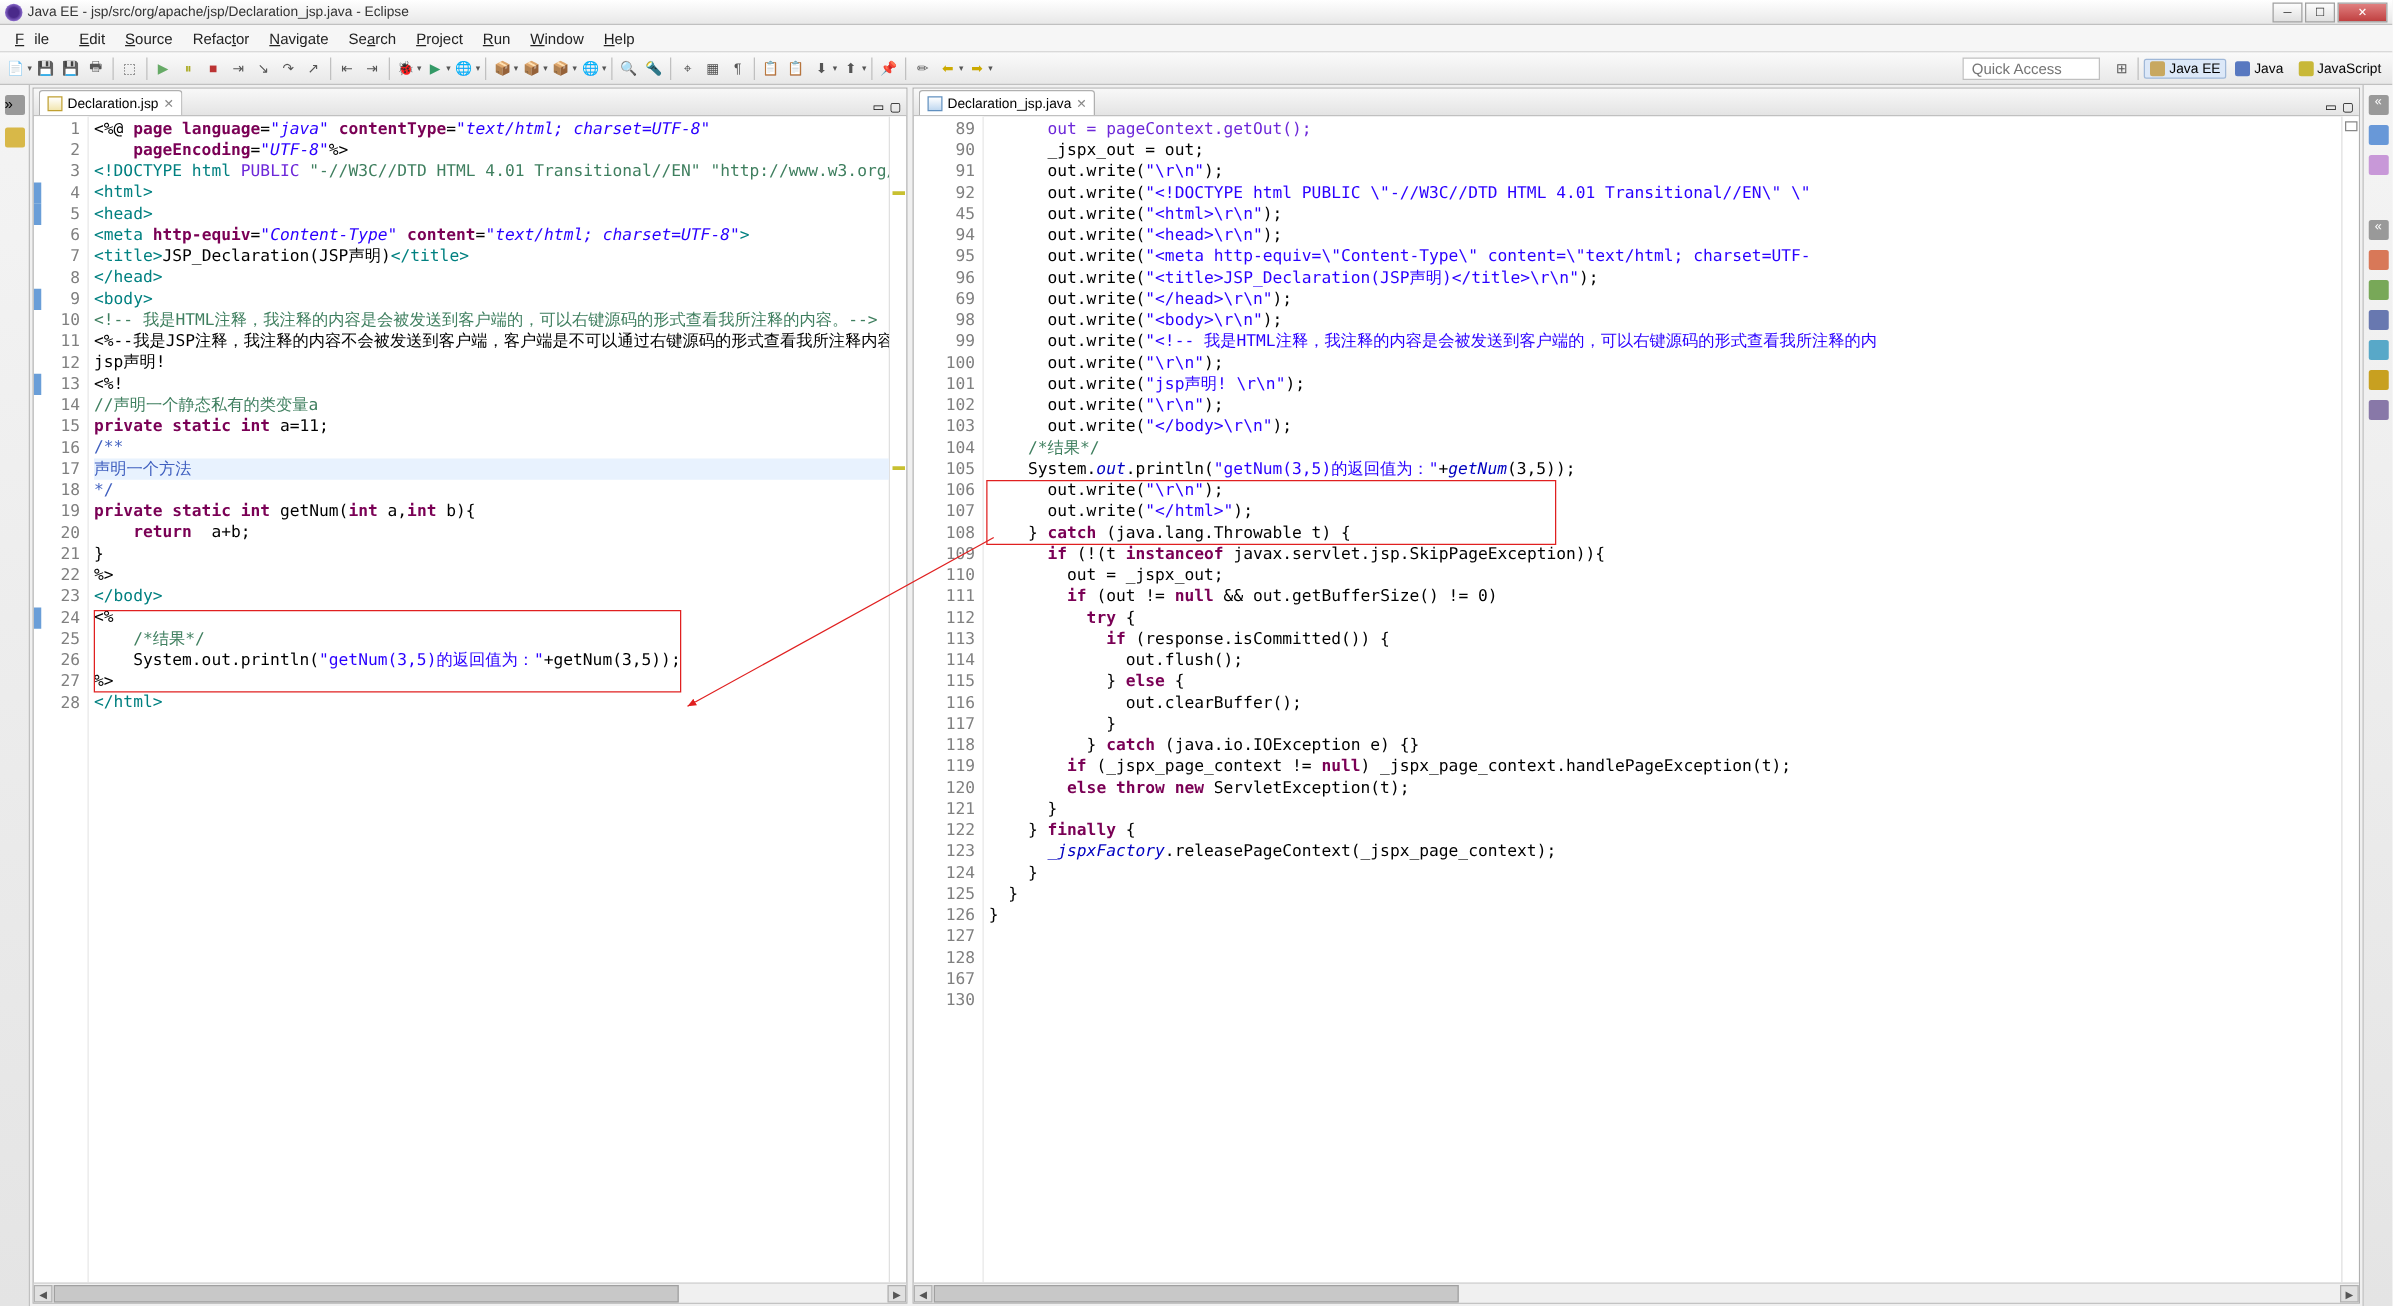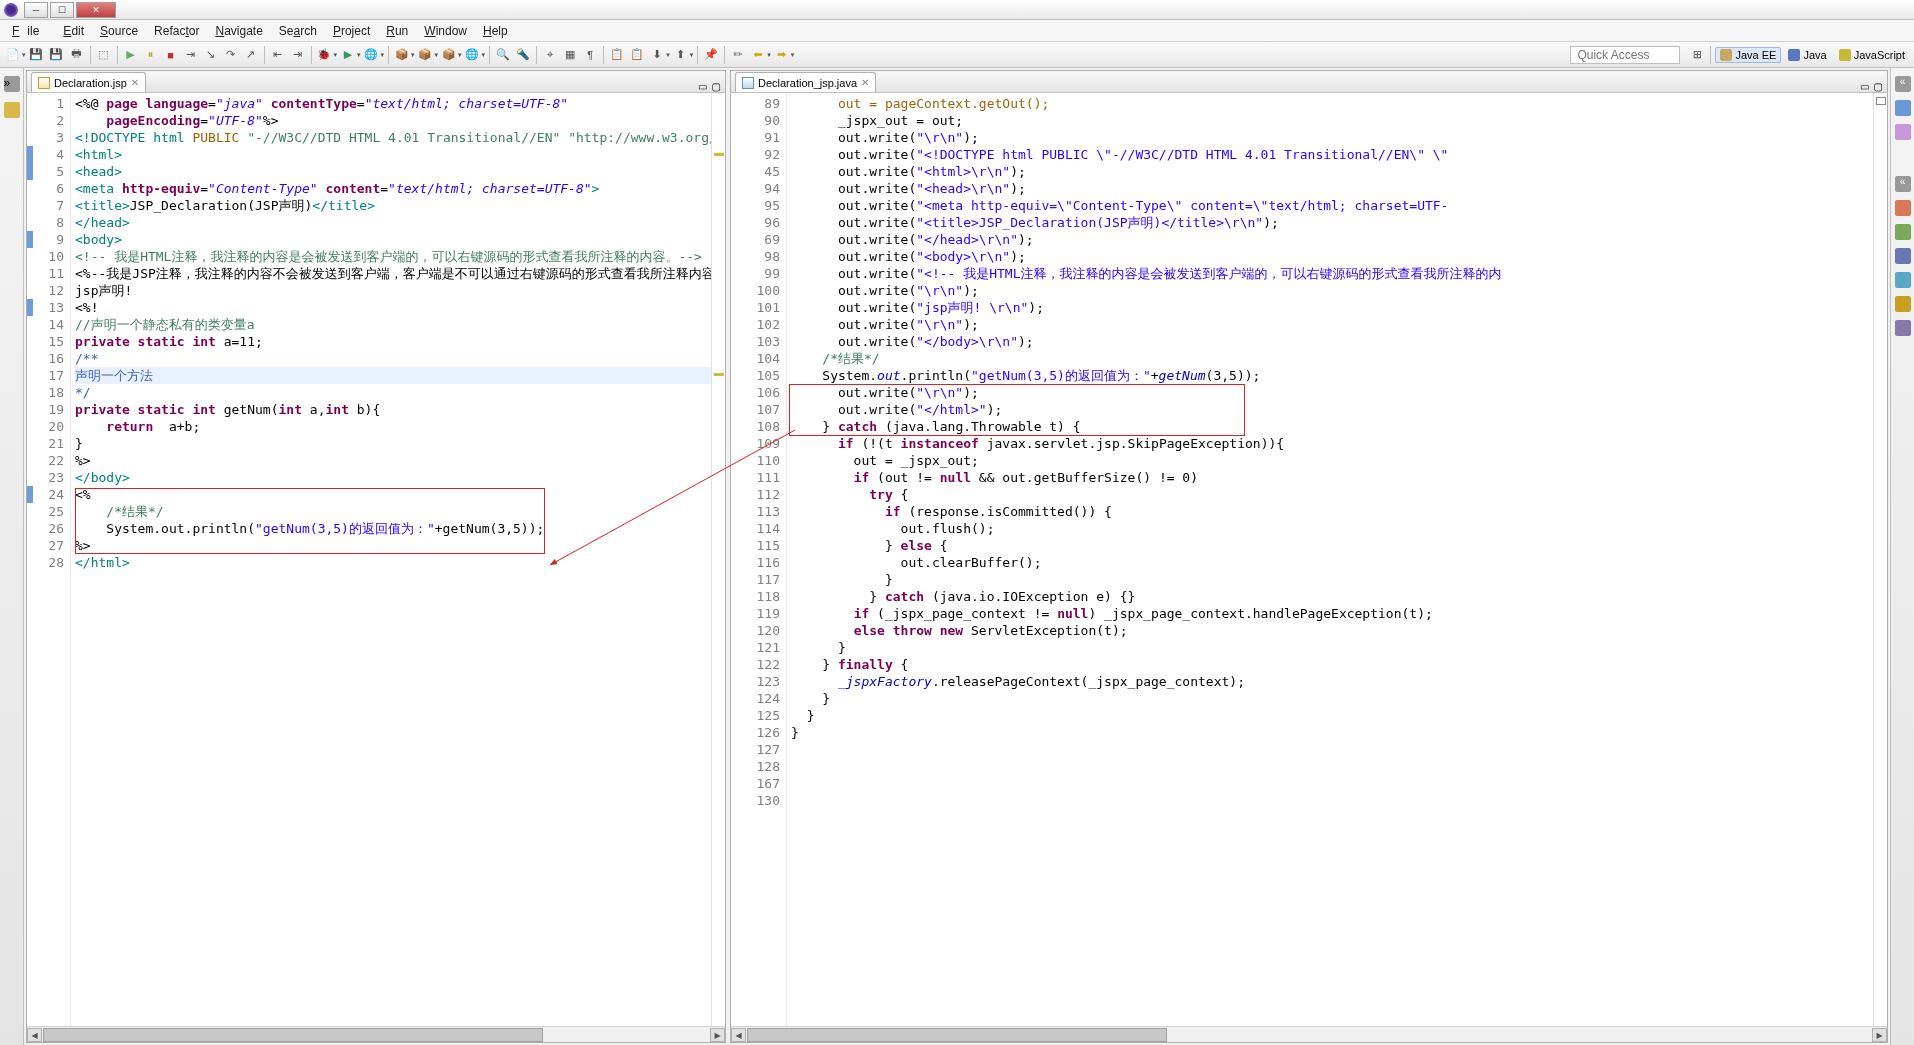--- a/index.html
+++ b/index.html
@@ -46,21 +46,21 @@
   .gutter .mark { position:absolute; left:0; width:6px; height:17px; background:#6a9ed8; }
   .code { flex:1; font-family:Consolas,monospace; font-size:13px; line-height:17px; padding:2px 0 0 4px; white-space:pre; overflow:auto; position:relative; }
   
   .k-tag { color:#008080; }
   .k-attr { color:#7a0055; font-weight:bold; }
   .k-kw { color:#7a0055; font-weight:bold; }
   .k-str { color:#2a00ff; }
   .k-strit { color:#2a00ff; font-style:italic; }
   .k-cmt { color:#3f7f5f; }
   .k-cmt2 { color:#3f5fbf; }
-  .k-doctype { color:#a16207; }
+  .k-doctype { color:#6d28d9; }
   .k-fld { color:#0000c0; font-style:italic; }
   .k-black { color:#000; }
   .hl-line { background:#e8f2fe; display:inline-block; width:100%; }
   
   .scrollbar-h { height:16px; background:#f0f0f0; border-top:1px solid #d0d0d0; position:relative; }
   .sb-thumb { position:absolute; height:14px; top:1px; background:#c8c8c8; border:1px solid #a0a0a0; }
   .sb-arr { position:absolute; width:15px; height:14px; top:1px; background:#e0e0e0; border:1px solid #b0b0b0; display:flex; align-items:center; justify-content:center; font-size:8px; color:#555;}
   
   .right-trim { width:24px; background:linear-gradient(#f4f4f4,#e4e4e4); border-left:1px solid #c0c0c0; padding-top:8px; display:flex; flex-direction:column; align-items:center; gap:8px; }
   .rtrim-ic { width:16px; height:16px; border-radius:2px; }
@@ -69,20 +69,21 @@
   .arrow-line { position:absolute; pointer-events:none; }
   
   .overview { width:14px; background:#fff; border-left:1px solid #e0e0e0; position:relative; }
   .ov-mark { position:absolute; left:2px; width:10px; height:3px; }
 </style>
 </head>
 <body>
 
 <div class="titlebar">
   <div class="titlebar-icon"></div>
+  <div class="titlebar-text">Java EE - jsp/src/org/apache/jsp/Declaration_jsp.java - Eclipse</div>
   <div class="win-btns">
     <div class="win-btn">─</div>
     <div class="win-btn">☐</div>
     <div class="win-btn close">✕</div>
   </div>
 </div>
 
 <div class="menubar">
   <span><u>F</u><span title="File">ile</span></span>
   <span><u>E</u>dit</span>

